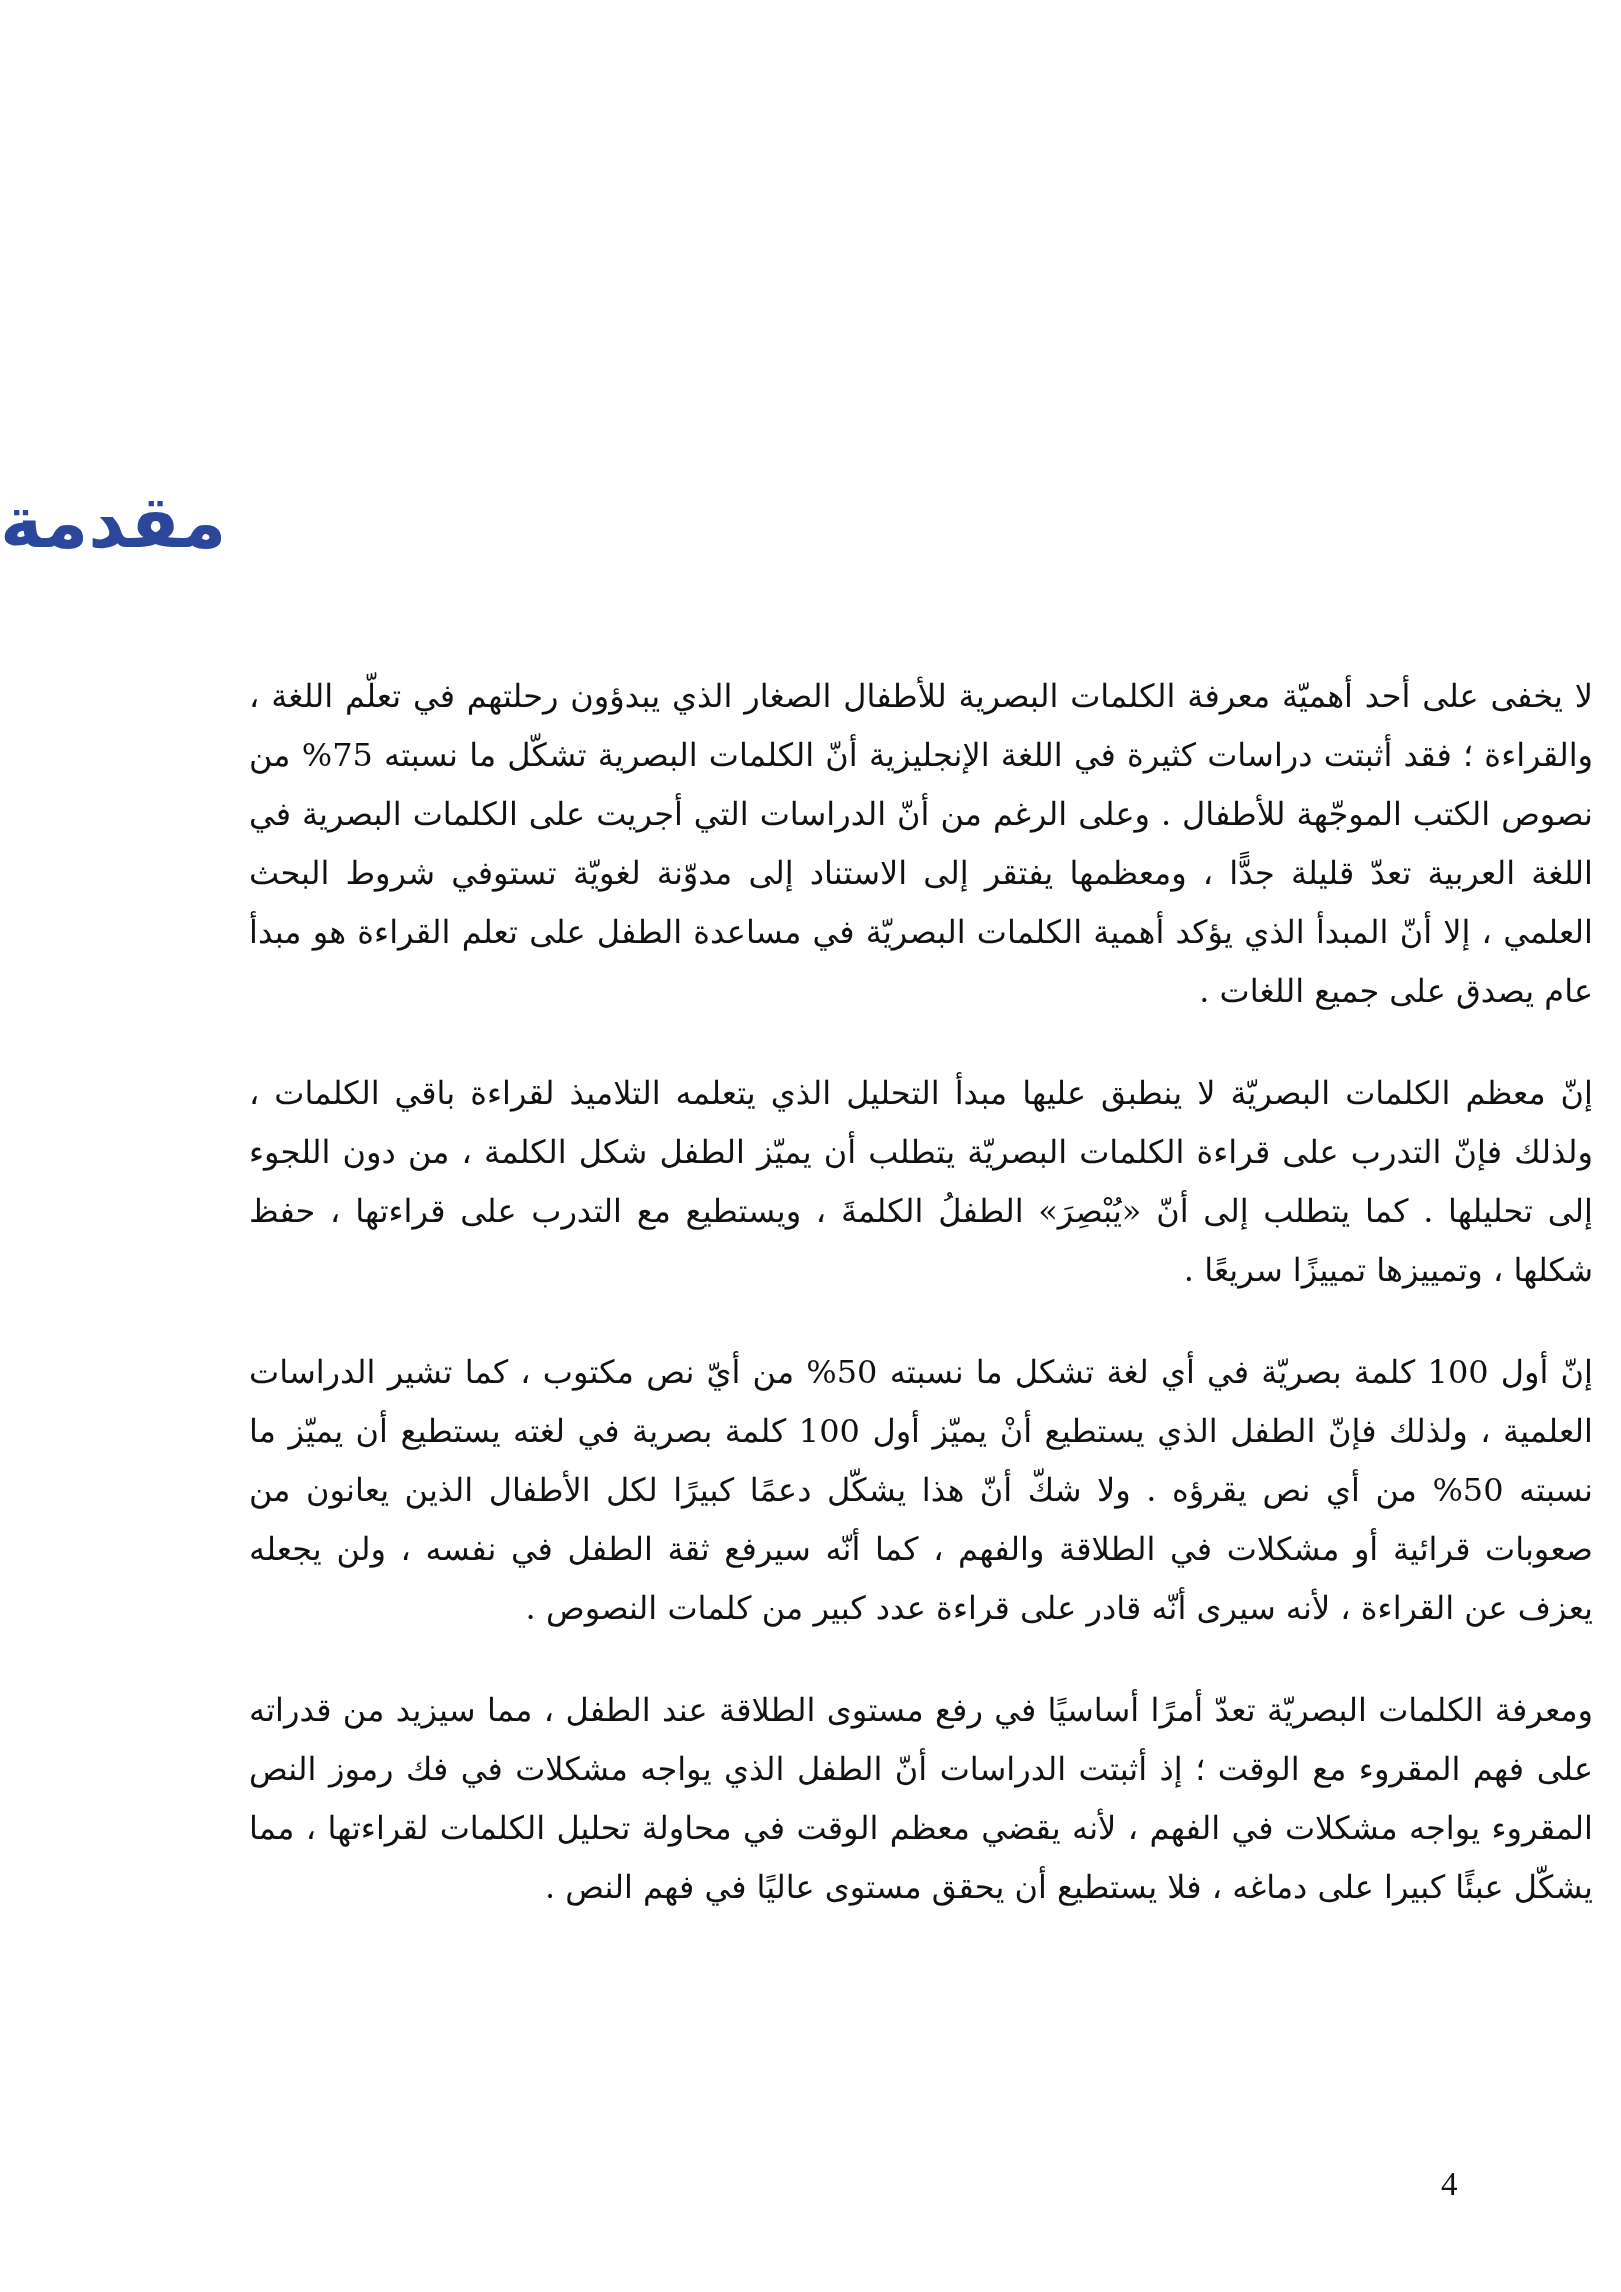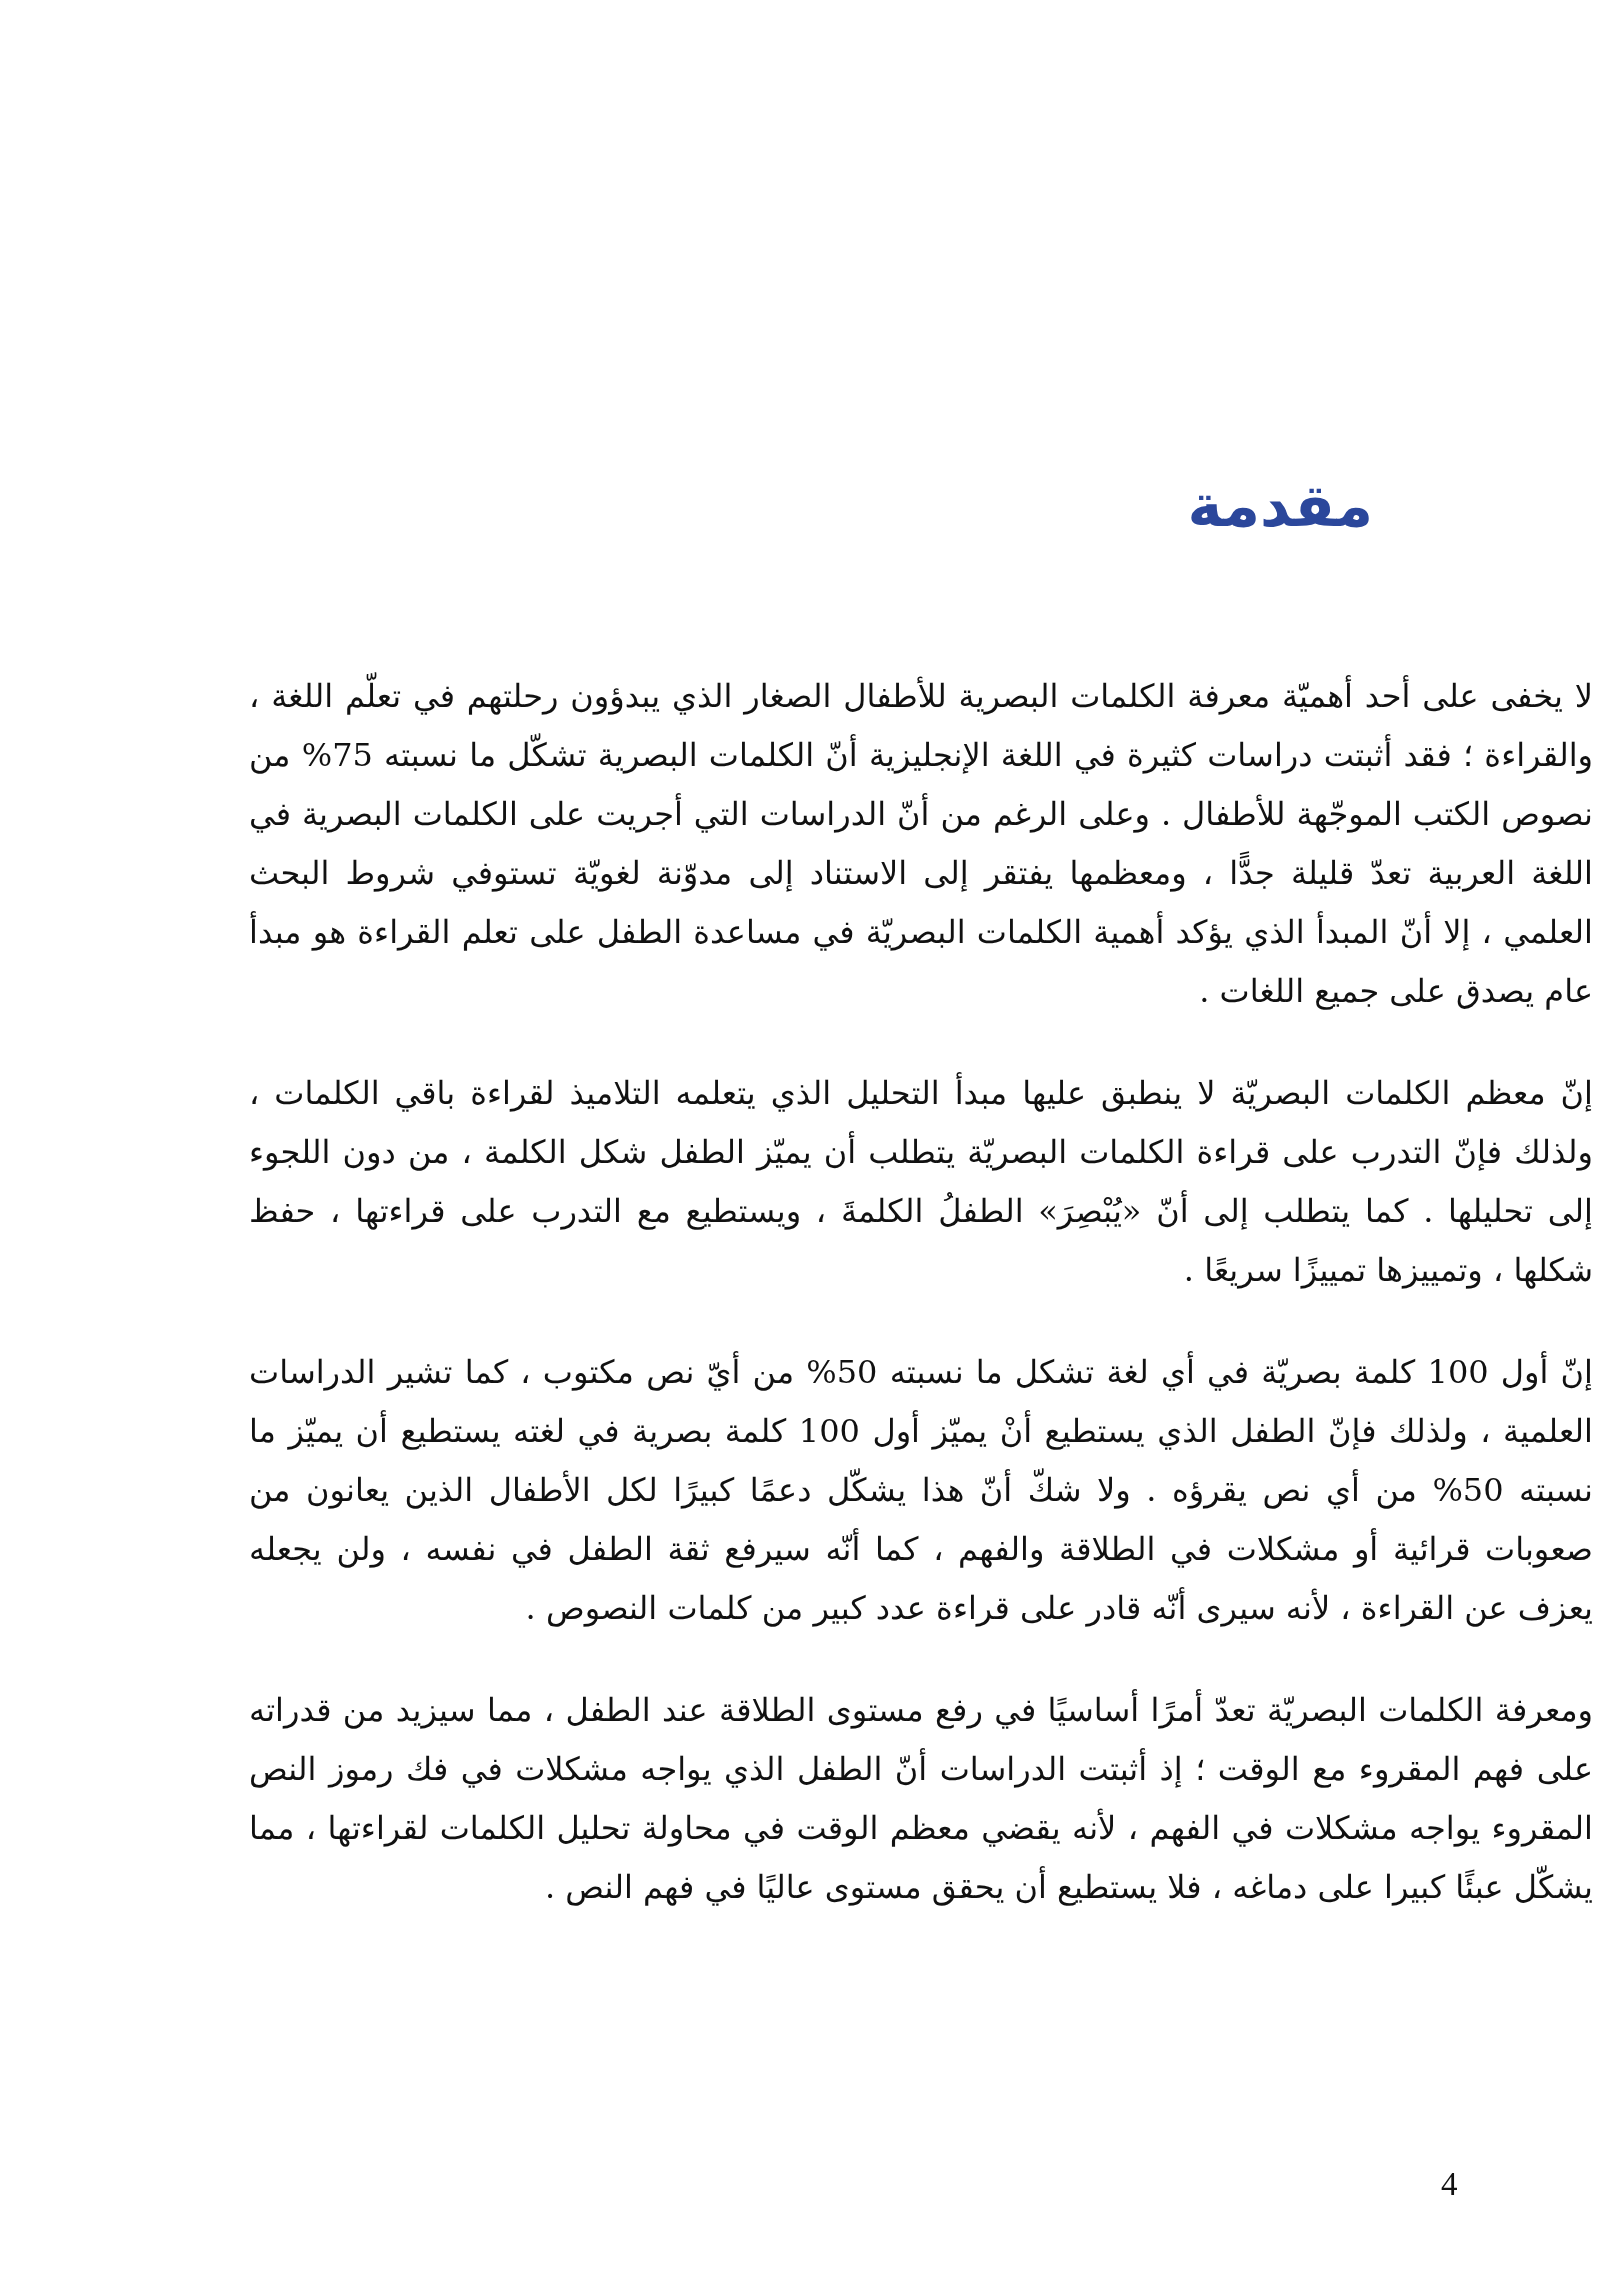--- a/index.html
+++ b/index.html
@@ -13,23 +13,23 @@
       position: relative;
       overflow: hidden;
       font-family: "DejaVu Serif", "Liberation Serif", serif;
       color: #111111;
     }
     .page-title {
       position: absolute;
       top: 431px;
       left: 0;
       width: 1373px;
-      text-align: right;
+      text-align: left;
       font-family: "DejaVu Sans", sans-serif;
-      font-size: 59px;
+      font-size: 72px;
       font-weight: bold;
       line-height: 1.2;
       direction: rtl;
     }
     .content {
       position: absolute;
       top: 667px;
       left: 235px;
       width: 1358px;
       direction: rtl;

